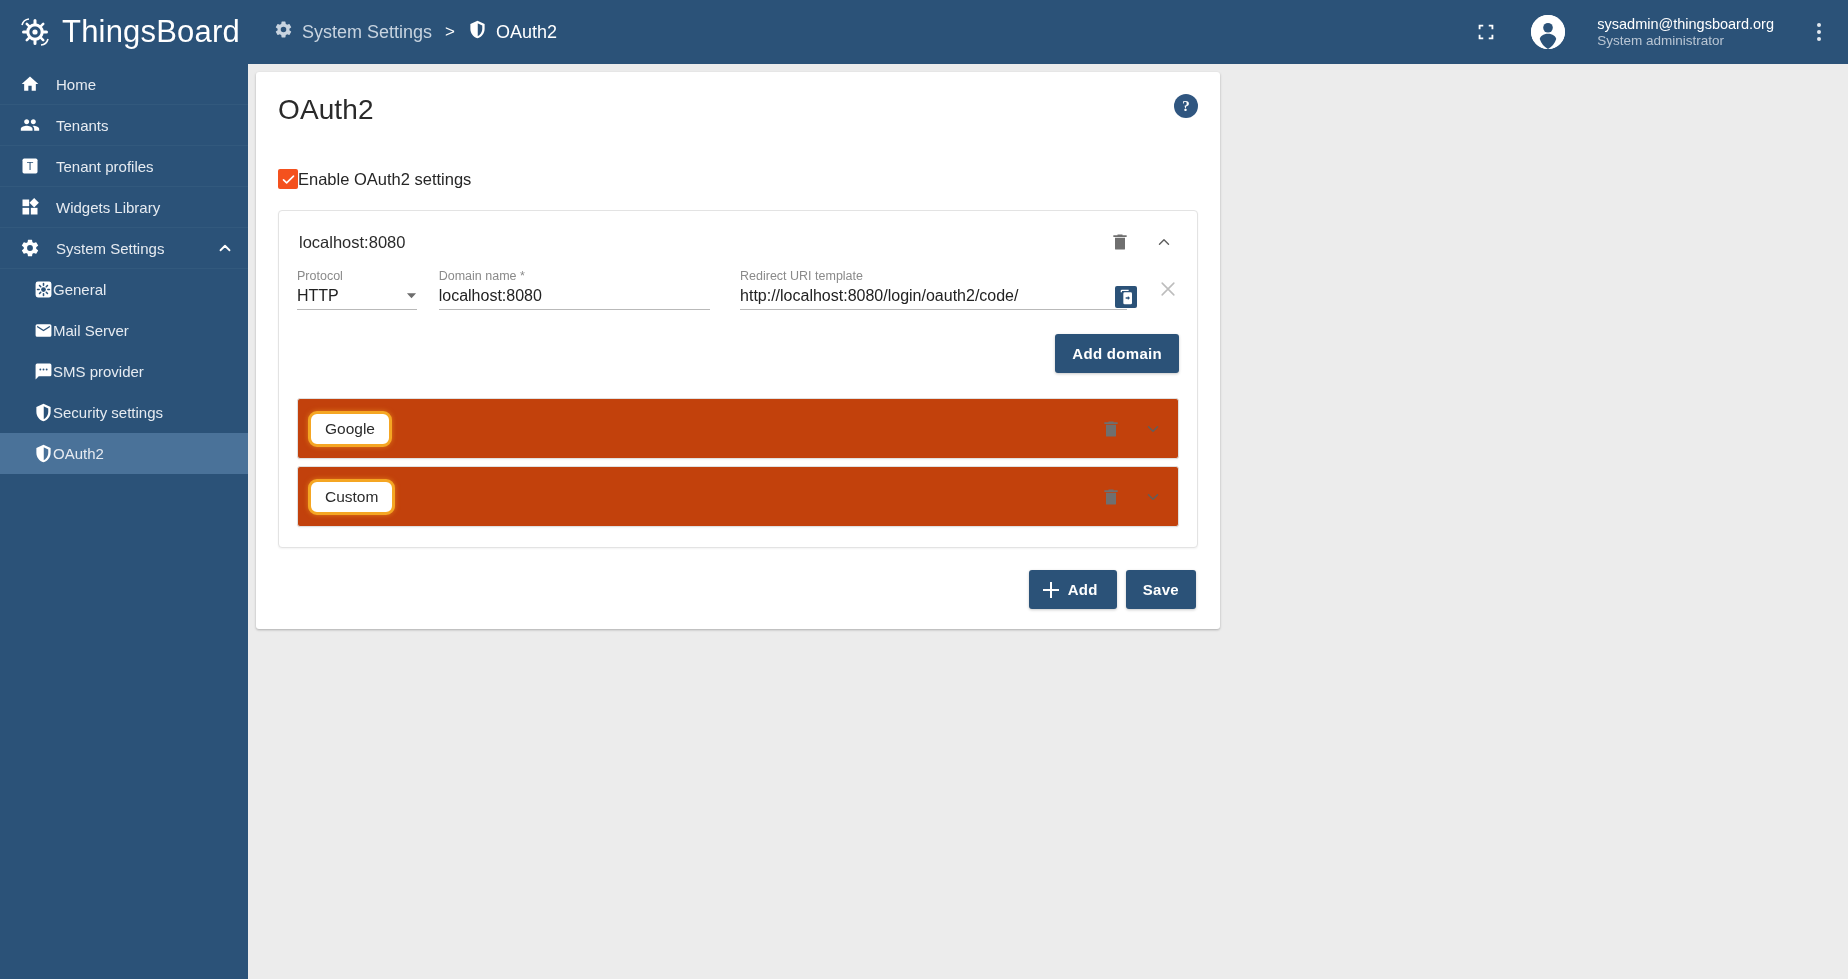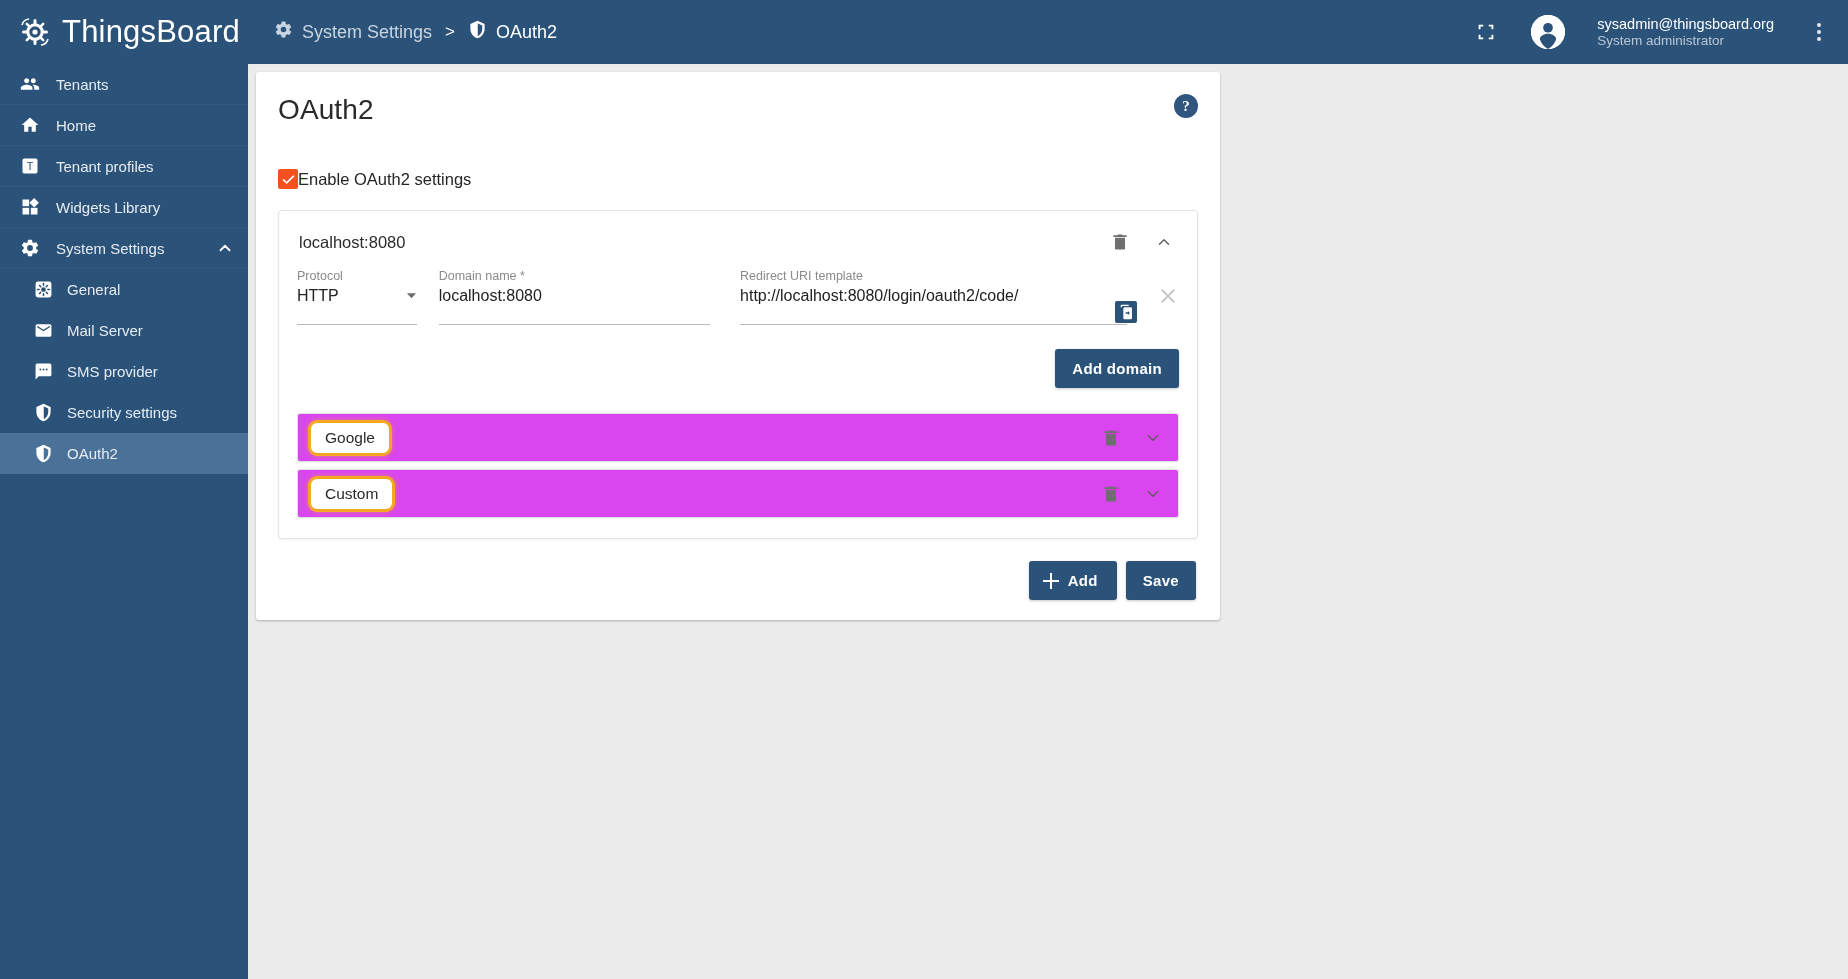--- a/index.html
+++ b/index.html
@@ -36,21 +36,21 @@
     border-bottom: 1px solid #32597d;
     position: relative;
     cursor: pointer;
   }
   .nav-item .ico { width: 20px; height: 20px; flex: 0 0 20px; display: flex; align-items: center; justify-content: center; }
   .nav-item .ico svg { display:block; }
   .nav-item.group { border-bottom: 1px solid #32597d; }
   .nav-item .expander { margin-left: auto; width: 18px; height: 18px; display: flex; align-items: center; justify-content: center; }
   .nav-sub {
     height: 41px; min-height: 41px;
-    display: flex; align-items: center; gap: 14px;
+    display: flex; align-items: center; 
     padding-left: 34px; padding-right: 14px;
     color: #e6ebf1; font-size: 15px;
     cursor: pointer;
     border-bottom: 1px solid transparent;
   }
   .nav-sub .ico { width: 19px; height: 19px; flex: 0 0 19px; display:flex; align-items:center; justify-content:center; }
   .nav-sub.active { background: #4a7299; }
 
   
   .maincol { flex: 1; display: flex; flex-direction: column; min-width: 0; background:#ececec; }
@@ -112,21 +112,21 @@
   .domain-title { font-size: 16.5px; color: #2b2b2b; }
   .head-actions { margin-left: auto; display: flex; align-items: center; gap: 22px; padding-right: 4px; }
   .icon-btn { width: 22px; height: 22px; display:flex; align-items:center; justify-content:center; cursor: pointer; }
 
   .fields { display: flex; align-items: center; margin-top: 14px; }
   .field { display: flex; flex-direction: column; position: relative; }
   .field-label { font-size: 12.5px; color: #8a8a8a; margin-bottom: 4px; }
   .field-line {
     border-bottom: 1px solid #b9b9b9;
     display: flex; align-items: center;
-    padding-bottom: 19px;
+    padding-bottom: 4px;
   }
   .field-value { font-size: 16px; color: #222; white-space: nowrap; }
   .f-protocol { width: 120px; margin-right: 22px; }
   .f-protocol .field-line { justify-content: space-between; }
   .f-domain { width: 272px; margin-right: 30px; }
   .f-redirect { width: 388px; }
   .f-redirect .field-line { padding-right: 4px; }
   .copy-btn {
     position: absolute; right: -10px; bottom: 2px;
     width: 22px; height: 22px; background: #2b5278; border-radius: 2px;
@@ -139,23 +139,23 @@
     font-family: "Liberation Sans", sans-serif;
     font-size: 15px; font-weight: bold; letter-spacing: .3px;
     padding: 11px 17px; cursor: pointer;
     box-shadow: 0 1px 3px rgba(0,0,0,.22);
   }
   .row-right { display: flex; justify-content: flex-end; }
   .add-domain-row { margin-top: 24px; }
 
   .providers { margin-top: 25px; display: flex; flex-direction: column; gap: 7px; }
   .provider-row {
-    height: 49px; border: 1px solid #e0e0e0; border-radius: 3px;
+    height: 61px; border: 1px solid #e0e0e0; border-radius: 3px;
     display: flex; align-items: center; padding: 0 14px 0 10px;
-    background: #d946ef;
+    background: #c2410c;
     box-shadow: 0 1px 2px rgba(0,0,0,.04);
   }
   .provider-name-hl {
     border: 3px solid #f5a623; border-radius: 9px;
     padding: 6px 14px; background: #fff;
     box-shadow: 0 0 5px rgba(245,166,35,.55);
   }
   .provider-name { font-size: 15.5px; color: #2b2b2b; }
   .provider-actions { margin-left: auto; display: flex; align-items: center; gap: 20px; }
 
@@ -186,33 +186,33 @@
         </svg>
       </span>
       <span class="brand-name">ThingsBoard</span>
     </div>
 
     <nav class="nav">
 
       <div class="nav-item">
         <span class="ico">
           <svg viewBox="0 0 24 24" width="20" height="20" fill="#ffffff">
+              <path d="M10 20v-6h4v6h5v-8h3L12 3 2 12h3v8z"></path>
+            </svg>
+        </span>
+        <span>Home</span>
+      </div>
+
+      <div class="nav-item">
+        <span class="ico">
+          <svg viewBox="0 0 24 24" width="20" height="20" fill="#ffffff">
               <path d="M16 11c1.66 0 3-1.34 3-3s-1.34-3-3-3-3 1.34-3 3 1.34 3 3 3zm-8 0c1.66 0 3-1.34 3-3S9.66 5 8 5 5 6.34 5 8s1.34 3 3 3zm0 2c-2.33 0-7 1.17-7 3.5V19h14v-2.5C15 14.17 10.33 13 8 13zm8 0c-.29 0-.62.02-.97.05 1.16.84 1.97 1.97 1.97 3.45V19h6v-2.5c0-2.33-4.67-3.5-7-3.5z"></path>
             </svg>
         </span>
         <span>Tenants</span>
-      </div>
-
-      <div class="nav-item">
-        <span class="ico">
-          <svg viewBox="0 0 24 24" width="20" height="20" fill="#ffffff">
-              <path d="M10 20v-6h4v6h5v-8h3L12 3 2 12h3v8z"></path>
-            </svg>
-        </span>
-        <span>Home</span>
       </div>
 
       <div class="nav-item">
         <span class="ico">
           <svg viewBox="0 0 24 24" width="20" height="20">
               <rect x="3" y="3" width="18" height="18" rx="2" fill="#ffffff"></rect>
               <text x="12" y="17" font-size="13" font-family="Liberation Sans, sans-serif" text-anchor="middle" fill="#2b5278">T</text>
             </svg>
         </span>
         <span>Tenant profiles</span>

